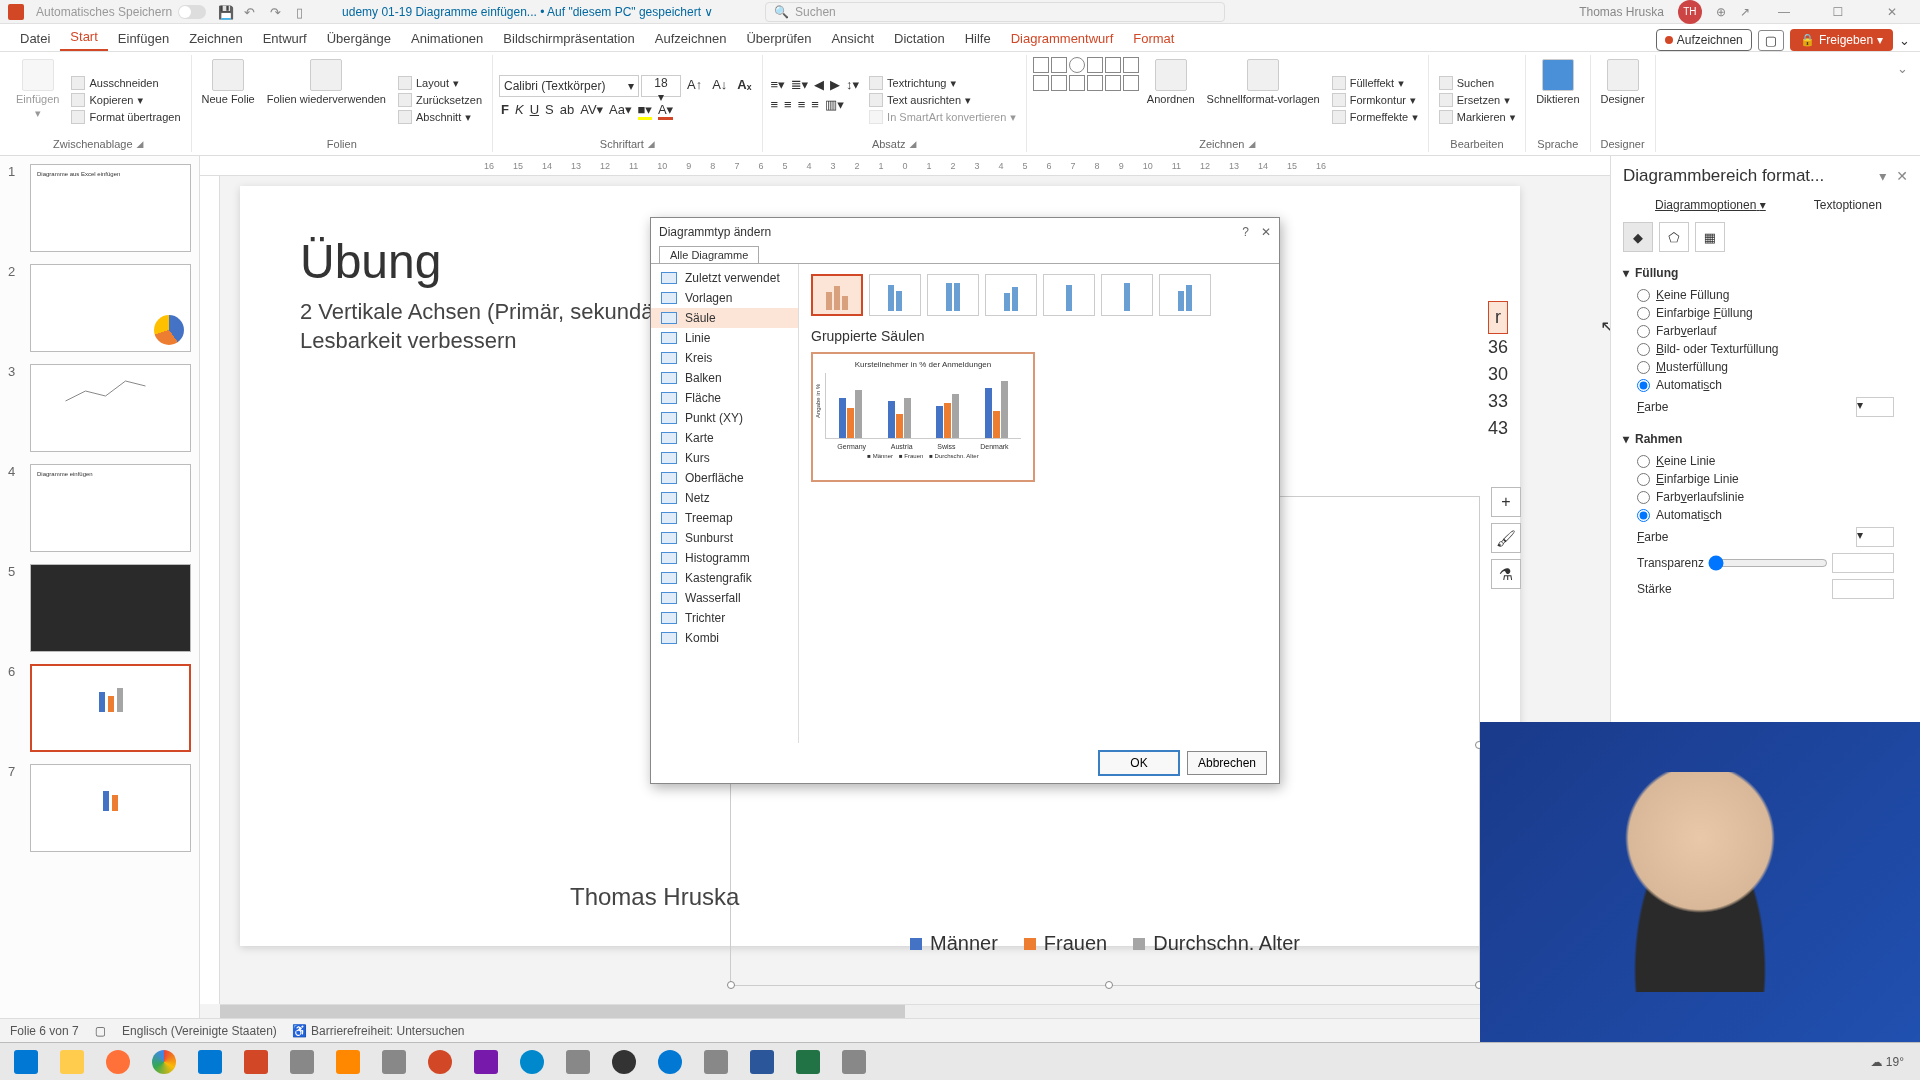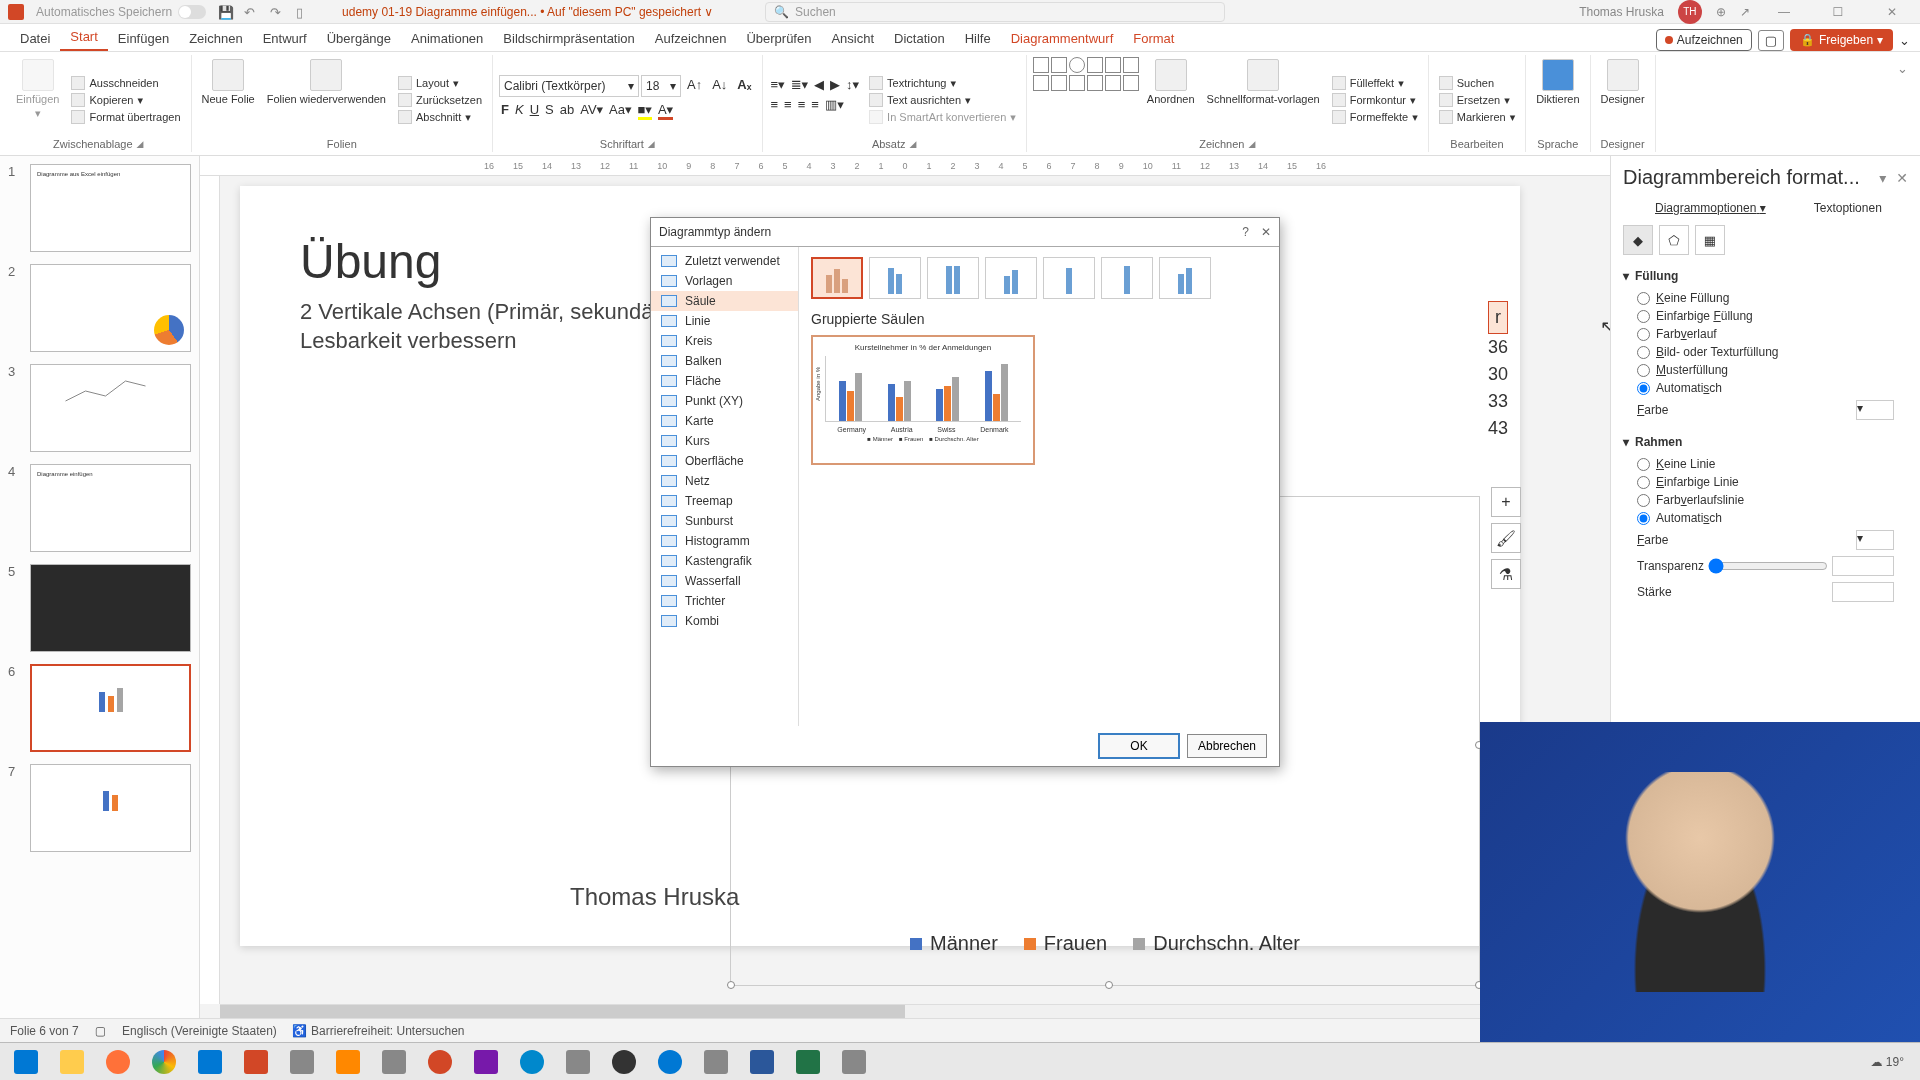--- a/index.html
+++ b/index.html
@@ -5,21 +5,21 @@
     * { box-sizing: border-box; margin: 0; padding: 0; font-family: 'Segoe UI', Tahoma, sans-serif; }
     body { width: 1920px; height: 1080px; background: #f3f3f3; overflow: hidden; position: relative; font-size: 13px; color: #333; }
     
     
     .titlebar { height: 24px; background: #f3f3f3; display: flex; align-items: center; padding: 0 8px; gap: 12px; border-bottom: 1px solid #e0e0e0; }
     .pp-icon { width: 16px; height: 16px; background: #d24726; border-radius: 2px; }
     .autosave { display: flex; align-items: center; gap: 6px; color: #999; font-size: 12px; }
     .toggle { width: 28px; height: 14px; background: #ddd; border-radius: 7px; position: relative; }
     .toggle::after { content: ''; width: 12px; height: 12px; background: #fff; border-radius: 50%; position: absolute; top: 1px; left: 1px; }
     .qat-icon { width: 14px; height: 14px; color: #888; }
-    .doc-name { color: #c2410c; font-size: 12px; margin-left: 20px; }
+    .doc-name { color: #0369a1; font-size: 12px; margin-left: 20px; }
     .search-box { width: 460px; height: 20px; border: 1px solid #ddd; border-radius: 4px; margin-left: 40px; padding: 0 8px; display: flex; align-items: center; gap: 6px; color: #999; font-size: 12px; }
     .titlebar-right { margin-left: auto; display: flex; align-items: center; gap: 14px; color: #888; font-size: 12px; }
     .user-badge { width: 24px; height: 24px; border-radius: 50%; background: #c44; color: #fff; display: flex; align-items: center; justify-content: center; font-size: 10px; }
     .win-btn { width: 40px; height: 24px; display: flex; align-items: center; justify-content: center; color: #888; }
     
     
     .ribbon-tabs { height: 28px; background: #fff; display: flex; align-items: flex-end; padding: 0 10px; border-bottom: 1px solid #e0e0e0; }
     .rtab { padding: 5px 10px; font-size: 13px; color: #444; cursor: default; }
     .rtab.active { color: #d24726; border-bottom: 2px solid #d24726; }
     .rtab.contextual { color: #d24726; }
@@ -66,21 +66,21 @@
     .legend-row { position: absolute; bottom: 30px; left: 0; right: 0; display: flex; justify-content: center; gap: 26px; font-size: 20px; }
     .legend-item { display: flex; align-items: center; gap: 8px; }
     .legend-sw { width: 12px; height: 12px; }
     .author { position: absolute; left: 330px; bottom: 35px; font-size: 24px; color: #444; }
     .hscroll { height: 14px; background: #f0f0f0; border-top: 1px solid #ddd; margin: 0 20px; position: relative; }
     .hscroll-thumb { position: absolute; left: 0; width: 50%; height: 100%; background: #ccc; }
     
     
     .format-pane { width: 310px; background: #fff; border-left: 1px solid #ddd; display: flex; flex-direction: column; }
     .fp-header { padding: 10px 12px; display: flex; align-items: center; justify-content: space-between; }
-    .fp-title { font-size: 20px; font-weight: 400; }
+    .fp-title { font-size: 17px; font-weight: 400; }
     .fp-close { font-size: 14px; color: #888; }
     .fp-tabs { padding: 0 12px; display: flex; gap: 16px; font-size: 12px; }
     .fp-tab { padding: 2px 0; margin-left: 32px; }
     .fp-tab.active { text-decoration: underline; }
     .fp-icons { padding: 8px 12px; display: flex; gap: 6px; }
     .fp-iconbox { width: 30px; height: 30px; border: 1px solid #ccc; display: flex; align-items: center; justify-content: center; }
     .fp-iconbox.sel { background: #e8e8e8; }
     .fp-section { padding: 6px 12px; }
     .fp-sechead { display: flex; align-items: center; gap: 6px; font-weight: 600; font-size: 12px; margin-bottom: 6px; }
     .fp-radio { display: flex; align-items: center; gap: 6px; font-size: 12px; padding: 2px 14px; }
@@ -240,21 +240,21 @@
       </div>
   </div>
   <div class="rgroup">
     <div class="rgroup-body">
       <div class="rcol">
         <div style="display:flex;gap:2px;">
           <div class="font-combo" style="width:140px;">
               <span>Calibri (Textkörper)</span>
               <span>▾</span>
             </div>
-          <div class="font-combo" style="width:40px;">
+          <div class="font-combo" style="width:40px;flex-direction:column;">
               <span>18</span>
               <span>▾</span>
             </div>
           <span style="padding:2px 4px;">A↑</span>
           <span style="padding:2px 4px;">A↓</span>
           <span style="padding:2px 4px;font-weight:bold;">Aₓ</span>
         </div>
         <div style="display:flex;gap:6px;padding:4px 2px;">
           <span><b>F</b></span>
           <span><i>K</i></span>
@@ -682,20 +682,21 @@
 </div>
 
 <div class="dialog-overlay">
   <div class="dlg-titlebar">
     <span>Diagrammtyp ändern</span>
     <div class="dlg-title-btns">
       <span>?</span>
       <span>✕</span>
     </div>
   </div>
+  <div class="dlg-tab-row"><div class="dlg-tab">Alle Diagramme</div></div>
   <div class="dlg-body">
     <div class="dlg-left">
       <div class="dlg-cat">
           <div class="dlg-cat-icon"></div>
           <span>Zuletzt verwendet</span>
         </div>
       <div class="dlg-cat">
           <div class="dlg-cat-icon"></div>
           <span>Vorlagen</span>
         </div>

